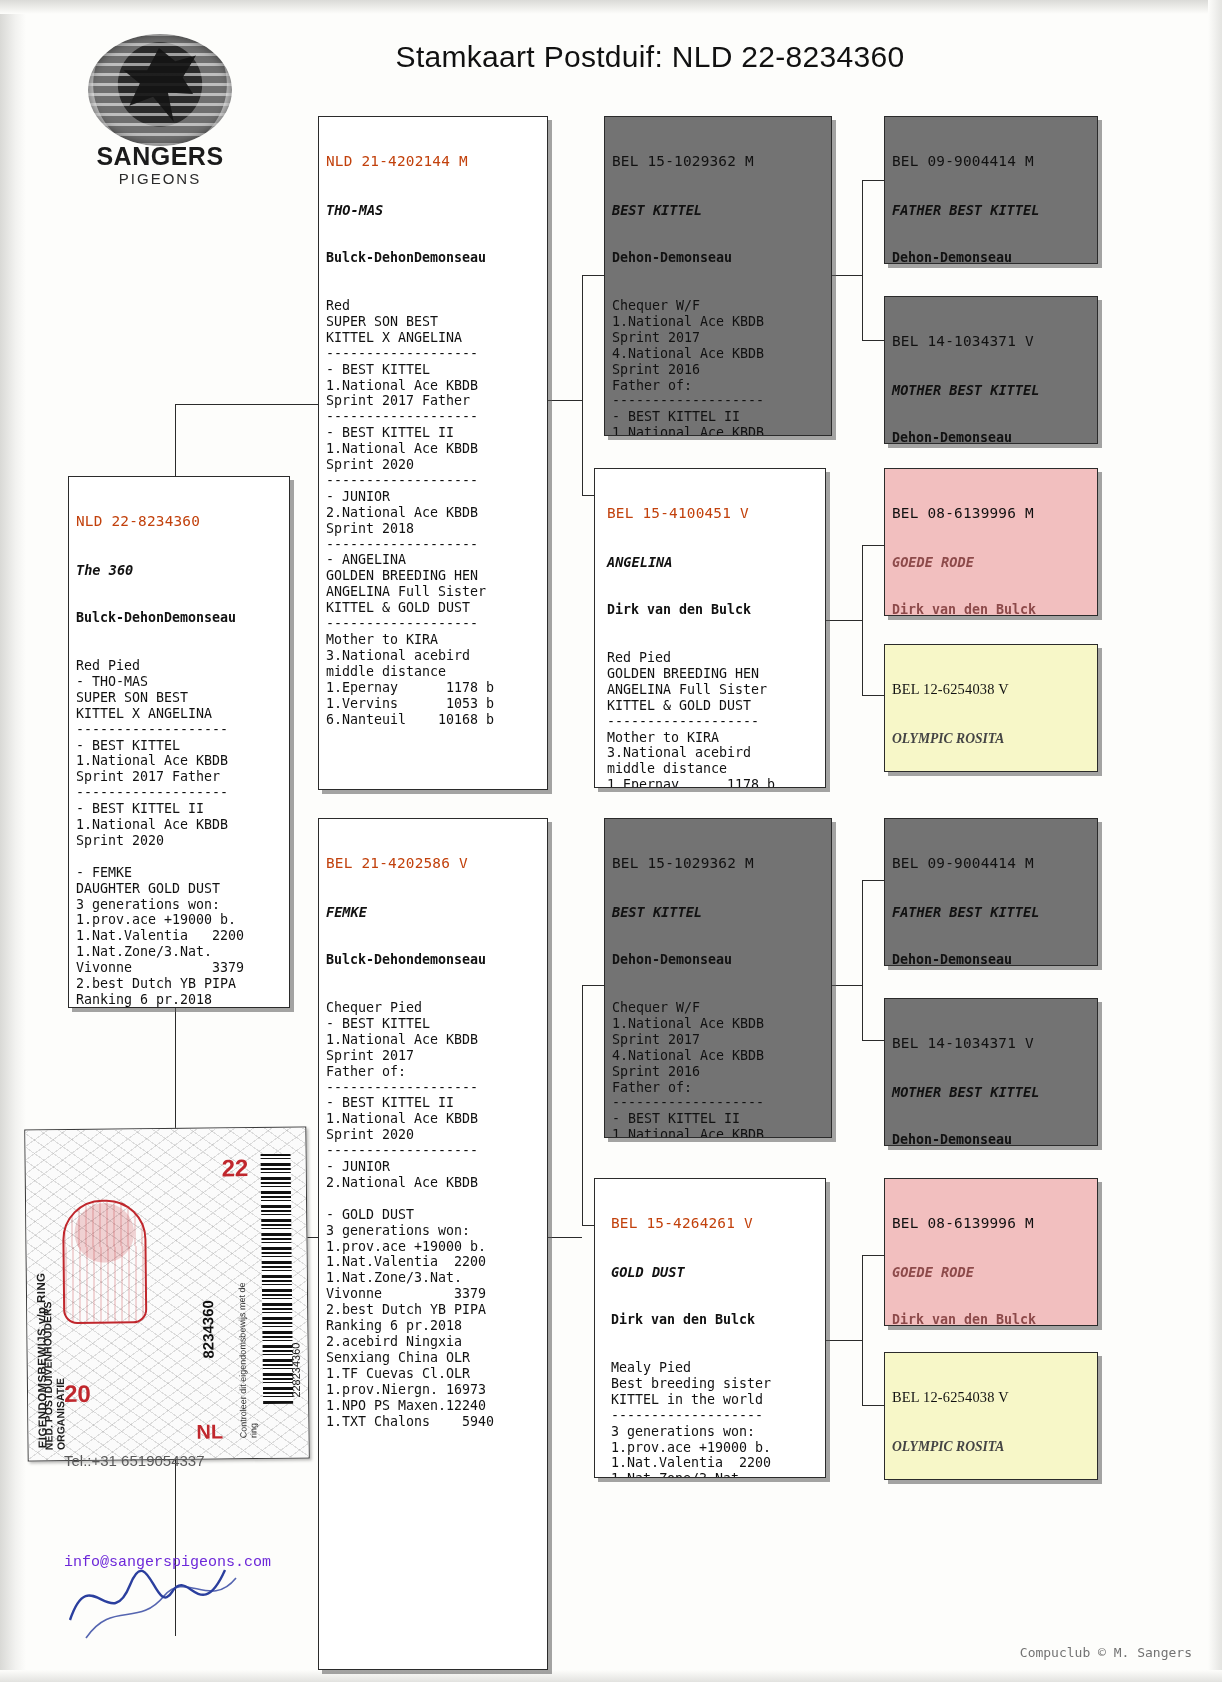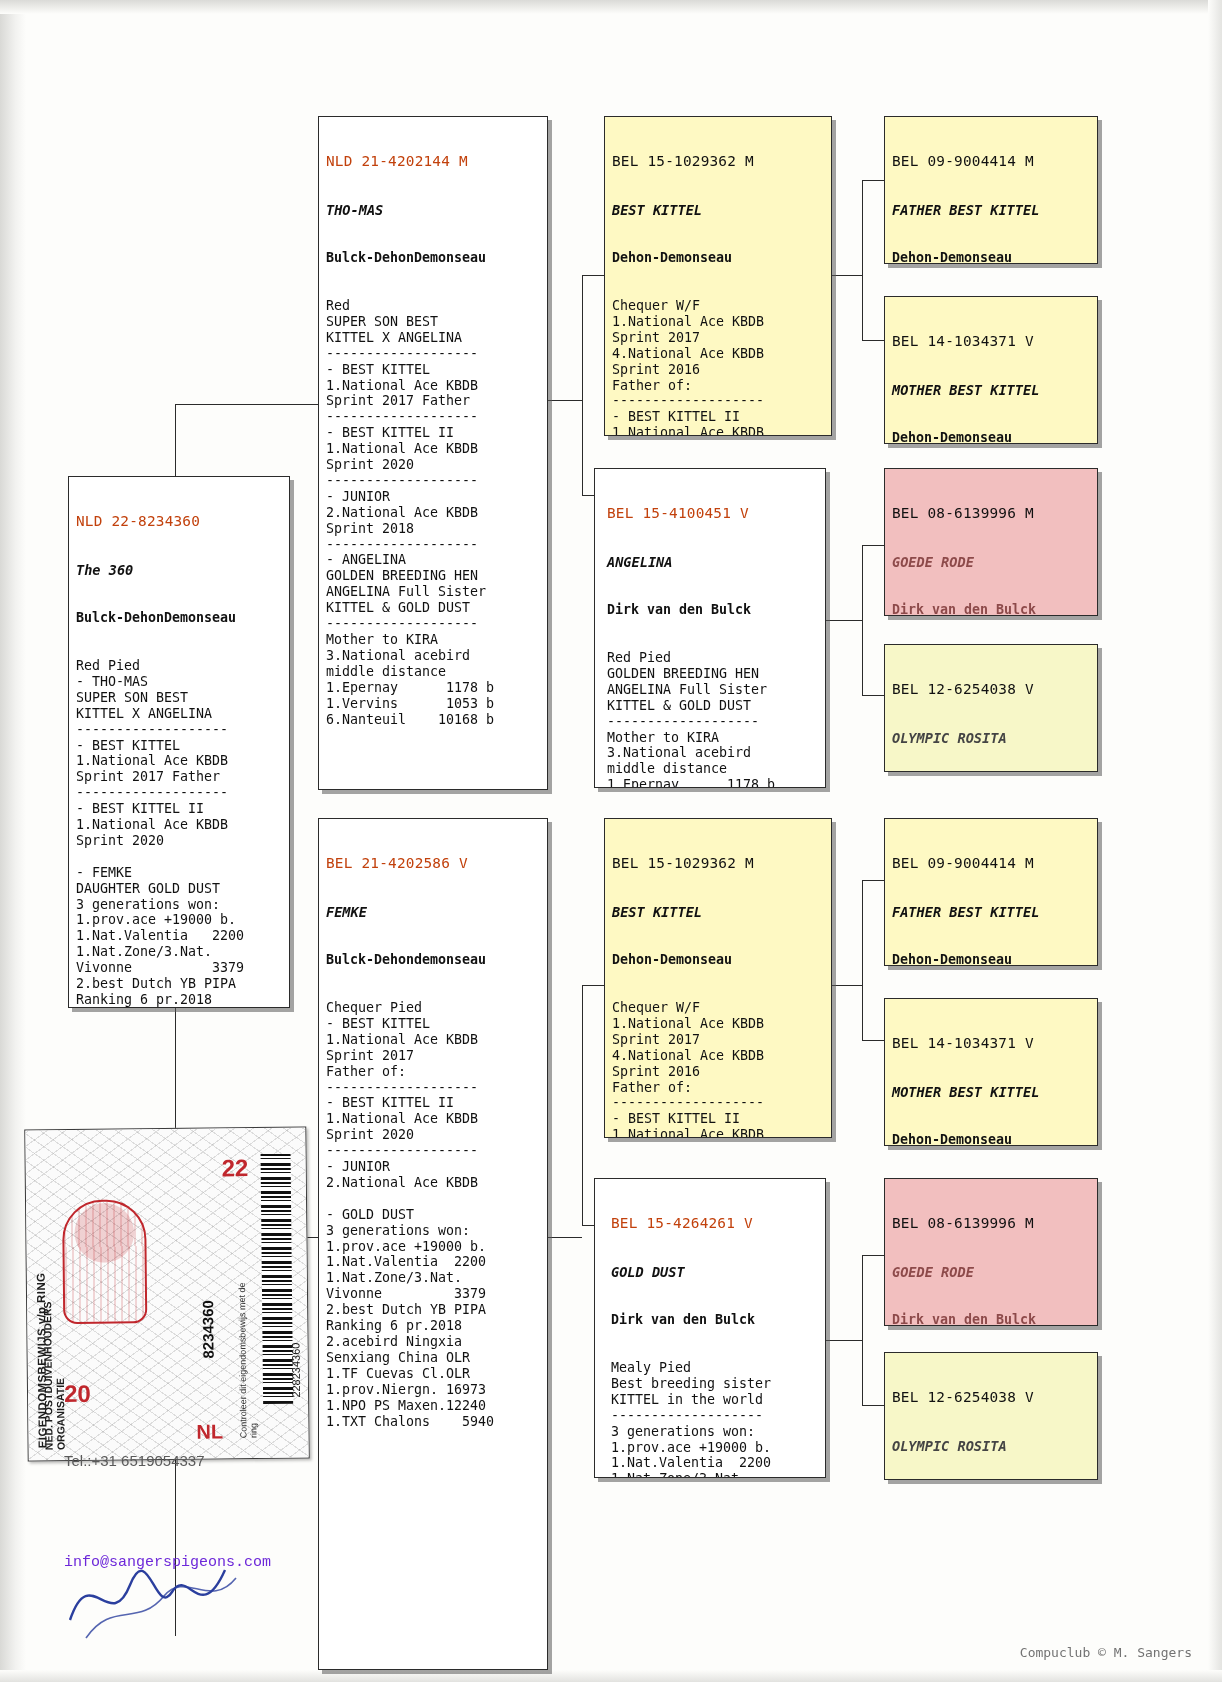--- a/index.html
+++ b/index.html
@@ -59,23 +59,23 @@
     border:1px solid #2b2b2b;
     background:#ffffff;
     box-shadow:4px 4px 0 rgba(90,90,90,.55);
     padding:5px 7px 6px 7px;
     font-size:13.3px;
     line-height:15.9px;
     color:#111;
     white-space:pre;
     overflow:hidden;
   }
-  .card.green{background:#fef9c3;}
+  .card.green{background:#737373;}
   .card.red{background:#f2bfbf;}
-  .card.yellow{background:#f7f7c8;}
+  .card.yellow{background:#f7f7c8;font-family:Liberation Serif, serif;}
   .card .ring{
     font-size:14.4px;letter-spacing:0.2px;margin-bottom:1px;
   }
   .card .ring.pink{color:#c2410c;}
   .card .ring.black{color:#111;}
   .card .nick{font-style:italic;font-weight:bold;font-size:13.6px;}
   .card .breeder{font-weight:bold;}
   .card .body{}
   .card.red .body,.card.red .breeder{color:#8d4a4a;}
   .card.red .nick{color:#8d4a4a;}
@@ -175,21 +175,28 @@
 </head>
 <body>
 
 <div class="page">
 
   <div class="scan-edge-left"></div>
   <div class="scan-edge-top"></div>
   <div class="scan-edge-right"></div>
   <div class="scan-edge-bottom"></div>
 
-
+  <div class="logo">
+    <div class="disc"></div>
+    <div class="bird"></div>
+    <div class="name">SANGERS</div>
+    <div class="sub">PIGEONS</div>
+  </div>
+
+  <div class="title">Stamkaart Postduif: NLD 22-8234360</div>
 
   <div class="ln v" style="left:175px;top:404px;height:1232px;"></div>
   <div class="ln h" style="left:175px;top:404px;width:145px;"></div>
   <div class="ln h" style="left:175px;top:1237px;width:145px;"></div>
   <div class="ln v" style="left:175px;top:404px;height:78px;"></div>
 
   <div class="ln v" style="left:582px;top:275px;height:220px;"></div>
   <div class="ln h" style="left:582px;top:275px;width:22px;"></div>
   <div class="ln h" style="left:582px;top:495px;width:22px;"></div>
   <div class="ln h" style="left:548px;top:400px;width:34px;"></div>

